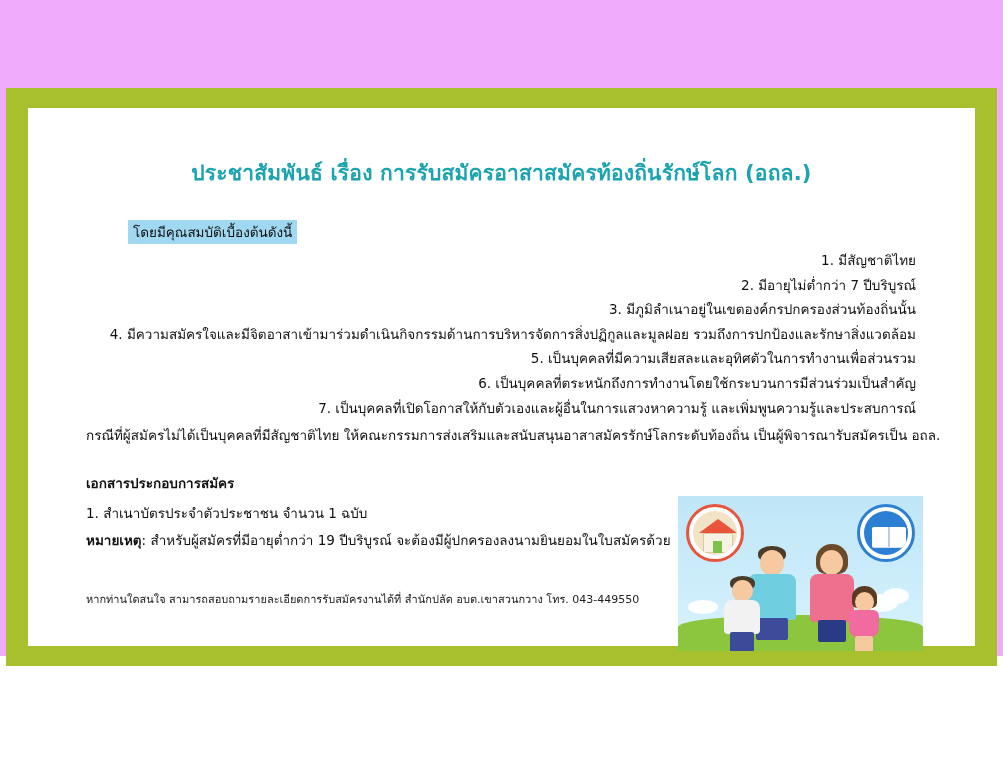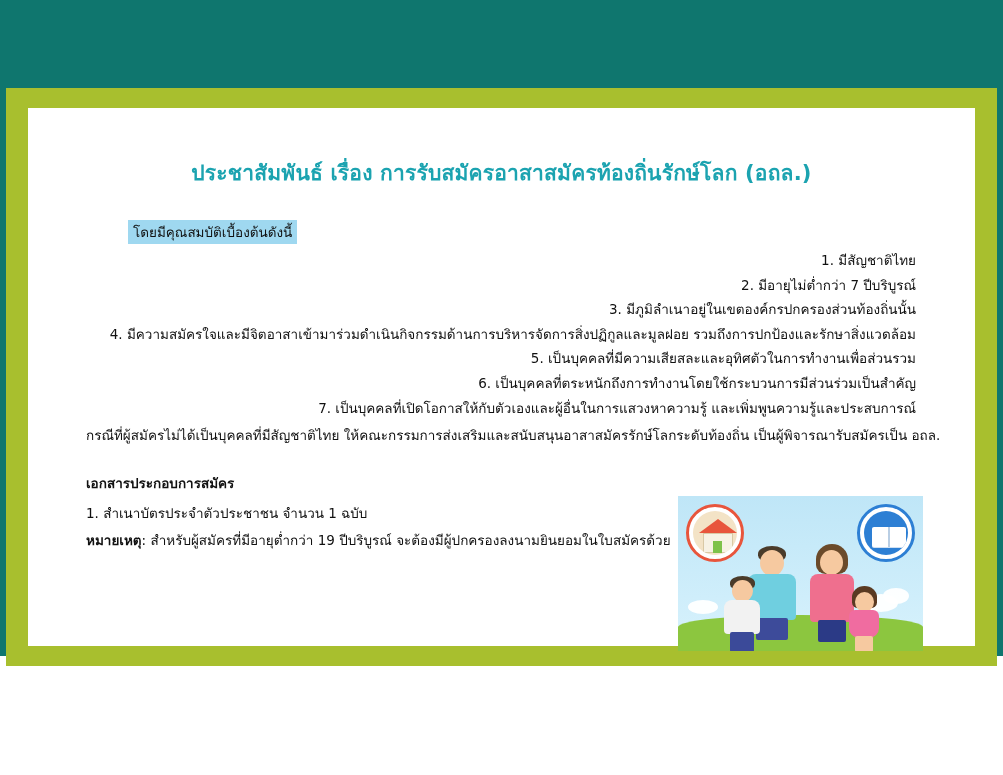--- a/index.html
+++ b/index.html
@@ -11,21 +11,21 @@
     width: 1003px;
     height: 775px;
     font-family: "DejaVu Sans", "Liberation Sans", sans-serif;
     overflow: hidden;
   }
 
   .page {
     position: relative;
     width: 1003px;
     height: 656px;
-    background: #0f766e;
+    background: #f0abfc;
     text-decoration: underline;
   }
 
   
   .poster-frame {
     position: absolute;
     left: 6px;
     top: 88px;
     width: 991px;
     height: 578px;
@@ -276,20 +276,21 @@
 
       <div class="note-line">กรณีที่ผู้สมัครไม่ได้เป็นบุคคลที่มีสัญชาติไทย ให้คณะกรรมการส่งเสริมและสนับสนุนอาสาสมัครรักษ์โลกระดับท้องถิ่น เป็นผู้พิจารณารับสมัครเป็น อถล.</div>
 
       <div class="docs-heading">เอกสารประกอบการสมัคร</div>
 
       <div class="docs-block">
         <div class="line">1. สำเนาบัตรประจำตัวประชาชน  จำนวน  1  ฉบับ</div>
         <div class="line"><span class="bold">หมายเหตุ</span><span>:  สำหรับผู้สมัครที่มีอายุต่ำกว่า  19  ปีบริบูรณ์  จะต้องมีผู้ปกครองลงนามยินยอมในใบสมัครด้วย</span></div>
       </div>
 
+      <div class="contact-line">หากท่านใดสนใจ  สามารถสอบถามรายละเอียดการรับสมัครงานได้ที่  สำนักปลัด อบต.เขาสวนกวาง โทร. 043-449550</div>
 
       <div class="illus">
         <div class="sky"></div>
         <div class="cloud c1"></div>
         <div class="cloud c2"></div>
         <div class="cloud c3"></div>
         <div class="ground"></div>
 
         <div class="badge left">
           <div class="badge-inner">

